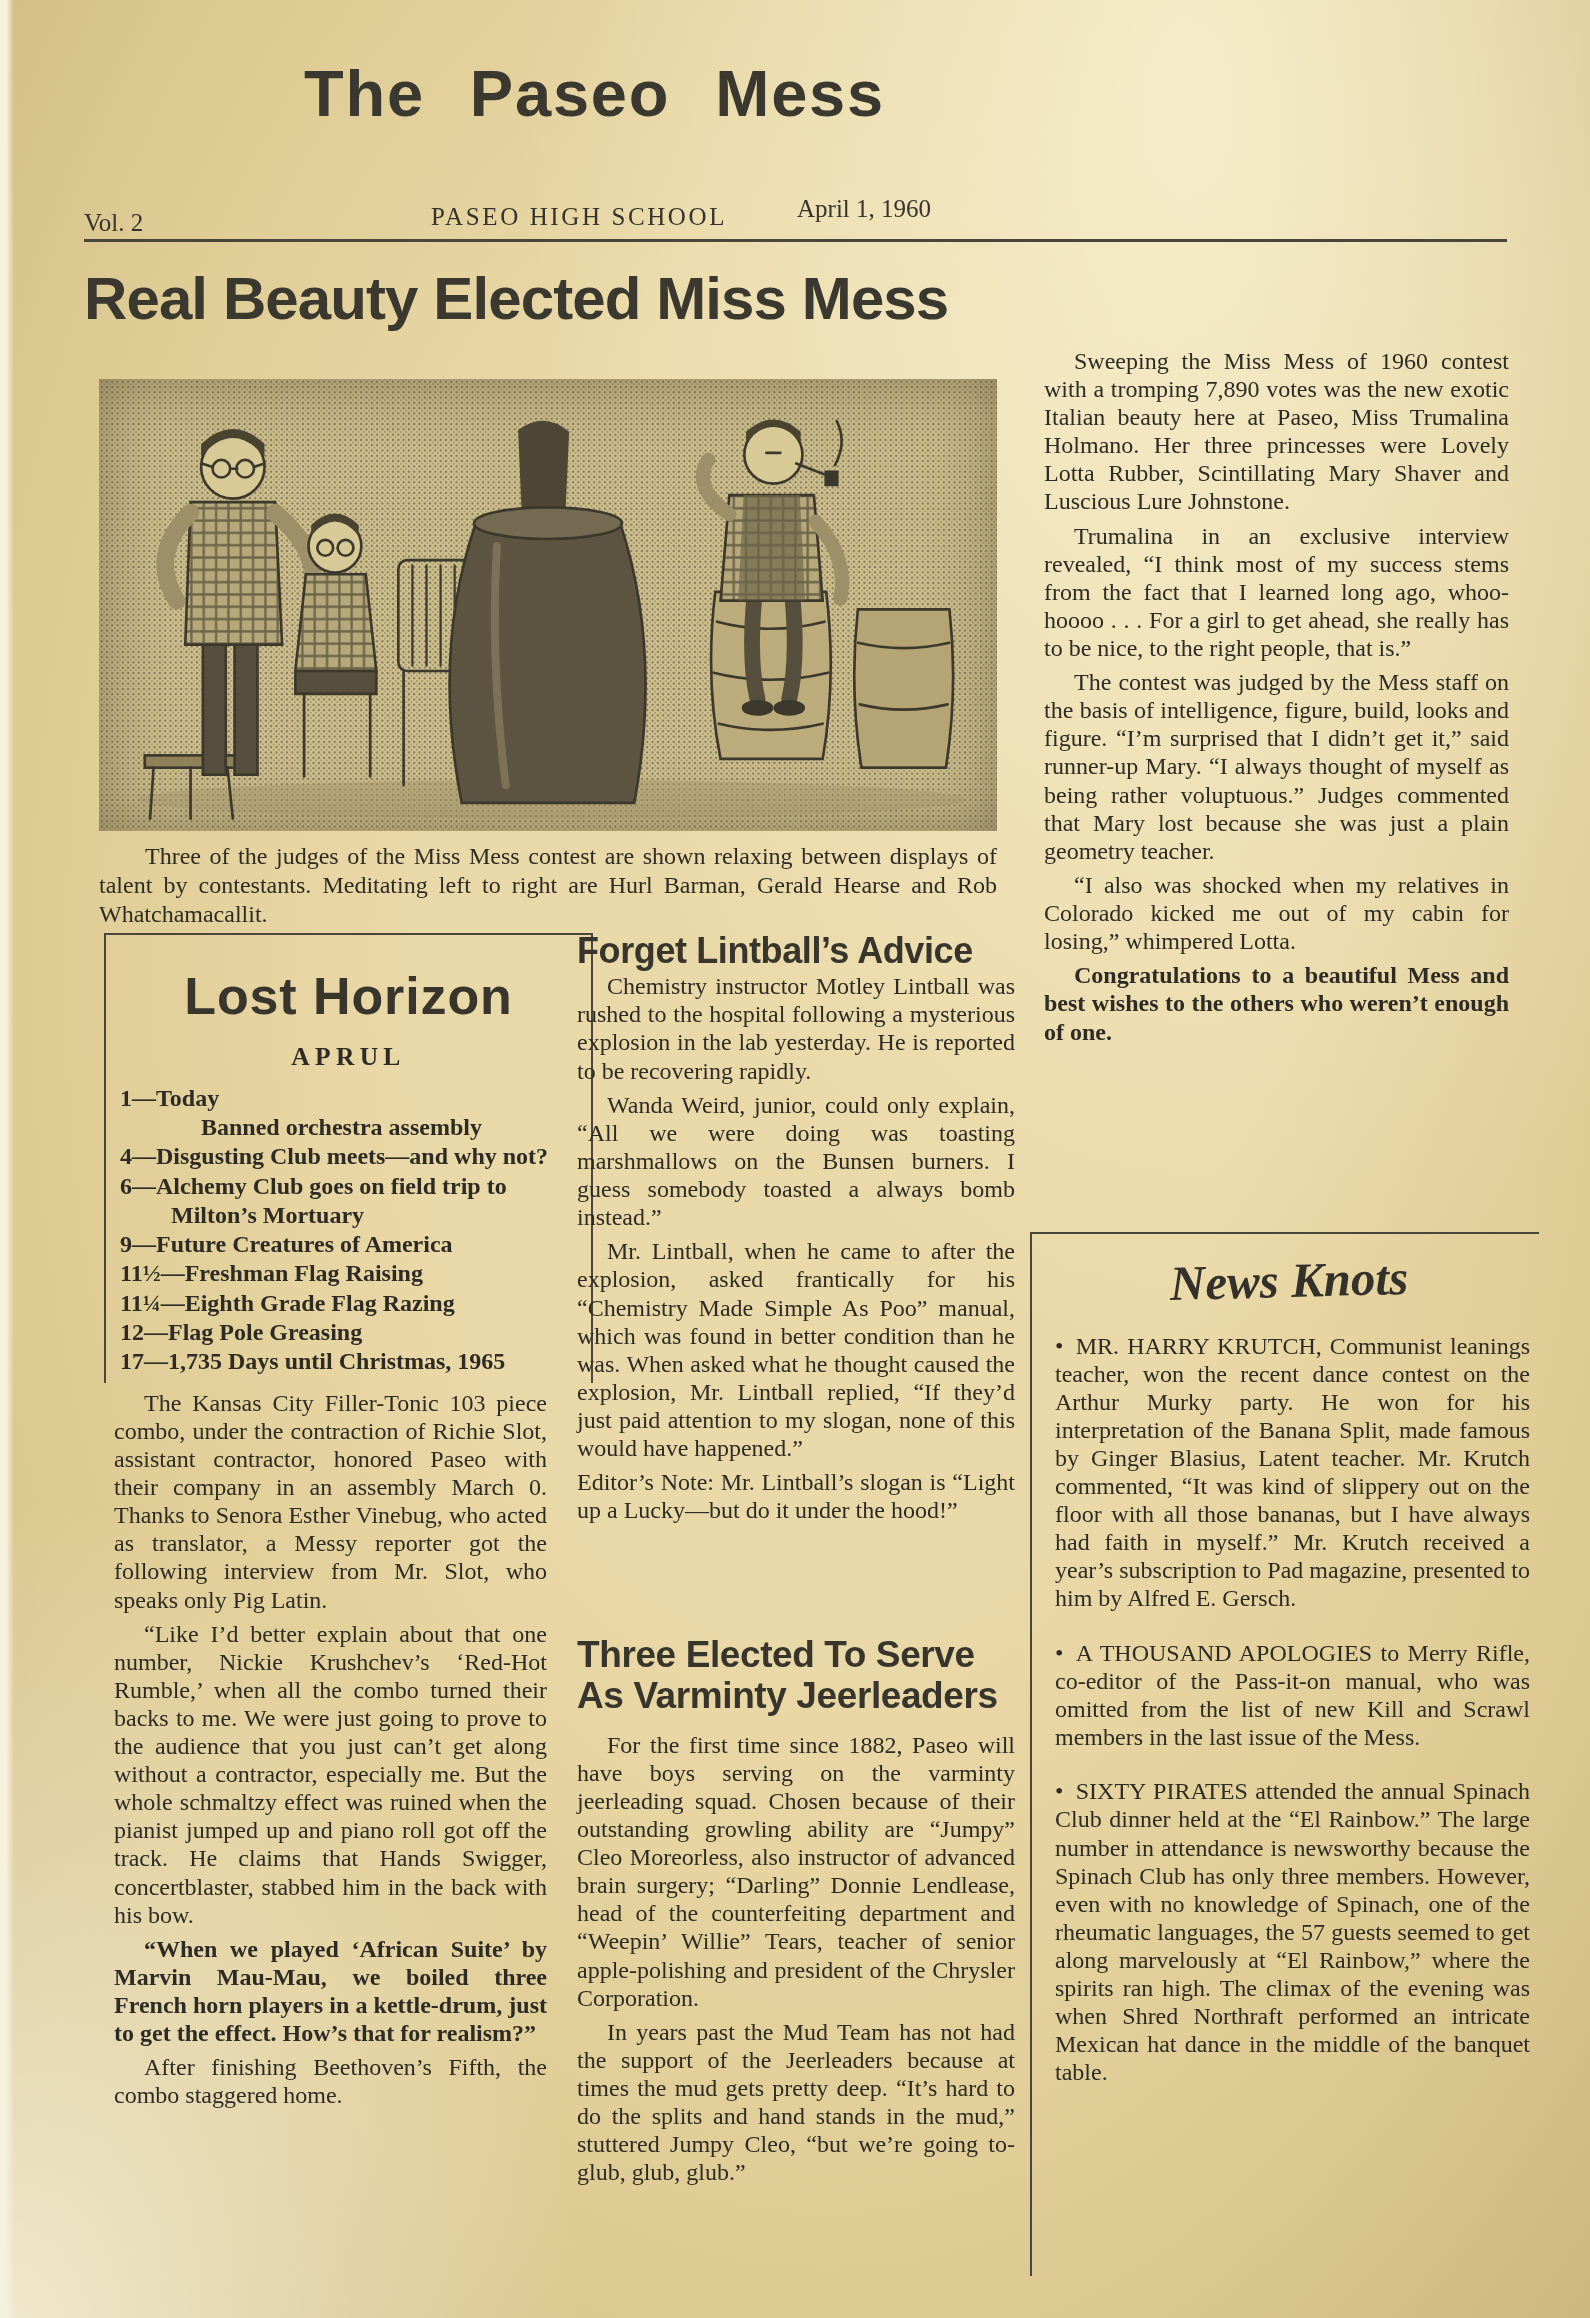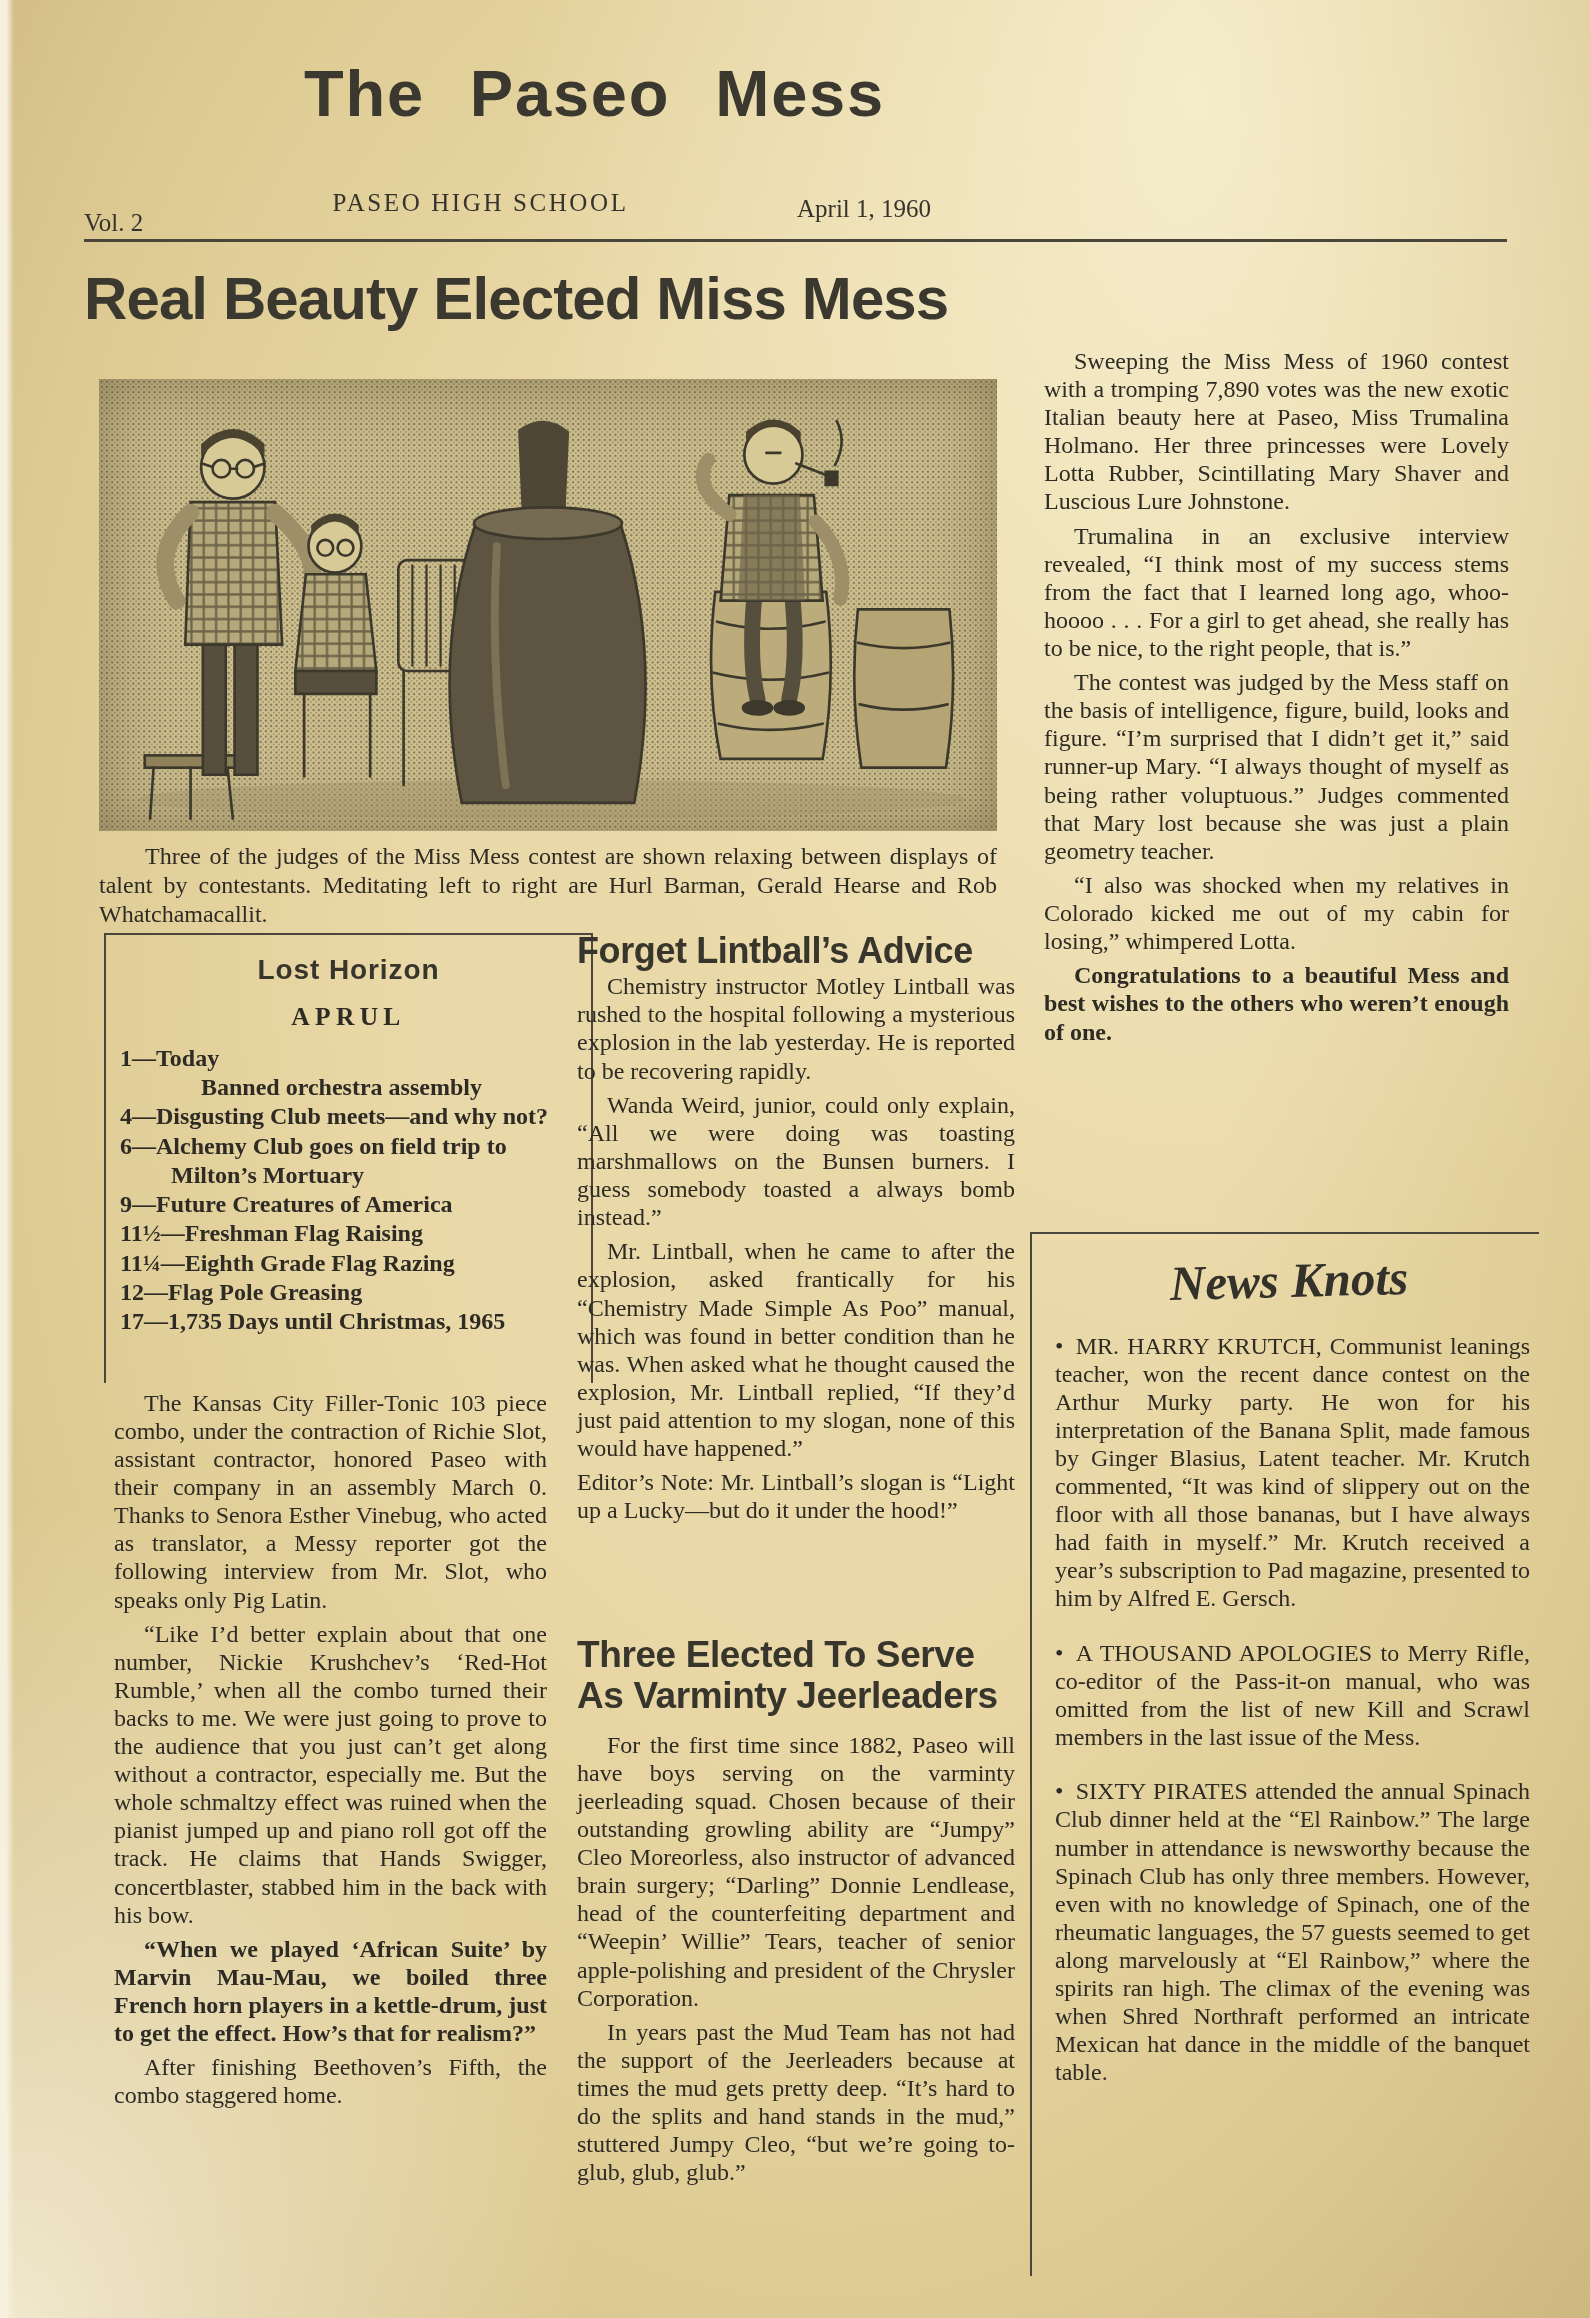--- a/index.html
+++ b/index.html
@@ -29,41 +29,41 @@
     box-shadow: inset 0 0 62px rgba(92,80,48,.55);}
   .photo svg{position:absolute;inset:0;width:100%;height:100%}
   .caption{font-size:24px;line-height:1.2;text-indent:46px;text-align:justify;margin:0}
   .para{font-size:24px;line-height:1.17;text-indent:30px;text-align:justify;margin:0 0 6.2px}
   .para.bold{font-weight:700}
   .para.noindent{text-indent:0}
   .col-head{font-family:"Liberation Sans",sans-serif;font-weight:700;color:#37352c;line-height:1.12;
     letter-spacing:-0.4px;margin:0}
   .lost-box{border-top:2.6px solid #4a463c;border-left:2.6px solid #4a463c;border-right:2.6px solid #4a463c;
     padding:10.6px 14px 0}
-  .lost-title{font-family:"Liberation Sans",sans-serif;font-weight:700;font-size:28px;color:#37352c;
-    text-align:center;letter-spacing:0.9px;margin:8px 0 0}
+  .lost-title{font-family:"Liberation Sans",sans-serif;font-weight:700;font-size:52px;color:#37352c;
+    text-align:center;letter-spacing:0.9px;margin:20px 0 0}
   .lost-sub{font-size:25.5px;font-weight:700;letter-spacing:5.3px;text-align:center;margin:16px 0 12.3px}
   .lh-item{font-size:24px;font-weight:700;line-height:1.22;padding-left:51px;text-indent:-51px;margin:0}
   .lh-item.sub{padding-left:81px;text-indent:0}
   .news-box{border-top:2.6px solid #4a463c;border-left:2.6px solid #4a463c;padding:14px 8.8px 0 16px}
   .nk-title{font-size:49px;font-weight:700;font-style:italic;text-align:center;color:#33312a;
     transform:rotate(-1.5deg);margin:3.5px 0 23px}
   .nk-item{text-indent:0;padding-left:7px;margin-bottom:26.4px}
   .bullet{margin-right:12.3px}
 </style>
 </head>
 <body>
 
 <div class="page">
 
   <h1 class="abs masthead-title" style="left:84px;top:56px;width:1021px">The Paseo Mess</h1>
 
   <div class="abs" style="left:84px;top:195px;width:1423px;height:42px">
     <span class="abs info-vol" style="left:0;bottom:0">Vol. 2</span>
-    <span class="abs info-school" style="left:150px;bottom:20px;width:493px;text-align:center">PASEO HIGH SCHOOL</span>
+    <span class="abs info-school" style="left:150px;bottom:6px;width:493px;text-align:right">PASEO HIGH SCHOOL</span>
     <span class="abs info-date" style="left:713px;bottom:14px">April 1, 1960</span>
   </div>
   <div class="abs rule" style="left:84px;top:239px;width:1423px"></div>
 
   <h2 class="abs lead-headline" style="left:84px;top:264px;width:955px">Real Beauty Elected Miss Mess</h2>
 
   <figure class="abs photo" style="left:99px;top:379px;width:898px;height:452px">
     <svg viewBox="0 0 1020 514" preserveAspectRatio="none">
       <defs>
         <pattern id="plaid" width="14" height="14" patternUnits="userSpaceOnUse">

